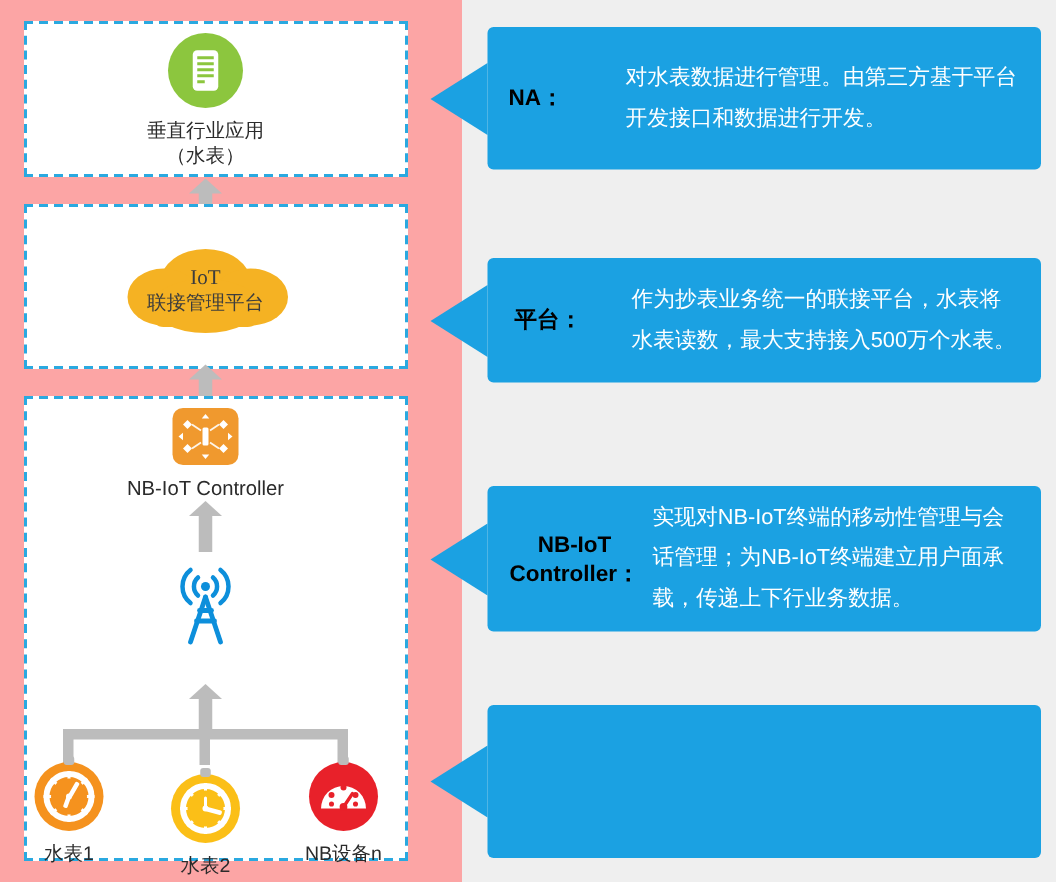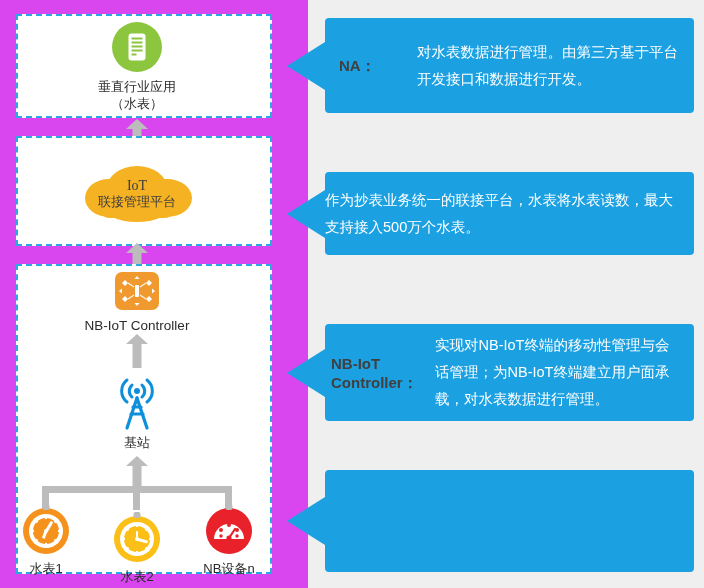--- a/index.html
+++ b/index.html
@@ -6,21 +6,21 @@
   body{
     width:704px;height:588px;
     background:#efefef;
     font-family:"Liberation Sans","DejaVu Sans",sans-serif;
     overflow:hidden;
     position:relative;
   }
   
   #arch-panel{
     position:absolute;left:0;top:0;width:308px;height:588px;
-    background:#d946ef;
+    background:#fca5a5;
   }
   .layer-box{
     position:absolute;left:16px;width:256px;
     border:2px dashed #2aa9e0;
     box-sizing:border-box;
     background:#ffffff;
   }
   #layer-app{top:14px;height:104px;}
   #layer-platform{top:136px;height:110px;}
   #layer-network{top:264px;height:310px;}
@@ -108,35 +108,35 @@
     display:flex;align-items:center;
   }
   .callout .tip{
     position:absolute;left:-38px;top:50%;transform:translateY(-50%);
     width:0;height:0;
     border-top:24px solid transparent;
     border-bottom:24px solid transparent;
     border-right:38px solid #1ba1e2;
   }
   .callout .c-title{
-    color:#404040;font-weight:bold;font-size:15px;line-height:19px;
+    color:#000000;font-weight:bold;font-size:15px;line-height:19px;
     flex:0 0 auto;text-align:left;white-space:pre-line;
   }
   .callout .c-body{
     color:#ffffff;font-size:14.5px;line-height:27px;flex:1 1 auto;
     text-align:left;
   }
   #callout-na       {left:325px;top:18px; width:369px;height:95px;padding:0 14px 0 0;box-sizing:border-box;}
   #callout-platform {left:325px;top:172px;width:369px;height:83px;padding:0 14px 0 0;box-sizing:border-box;}
   #callout-ctrl     {left:325px;top:324px;width:369px;height:97px;padding:0 14px 0 0;box-sizing:border-box;}
   #callout-device   {left:325px;top:470px;width:369px;height:102px;padding:0 14px 0 0;box-sizing:border-box;}
 
   #callout-na .c-title       {width:78px;padding-left:14px;}
   #callout-platform .c-title {width:78px;padding-left:18px;}
-  #callout-ctrl .c-title     {width:104px;padding-left:6px;}
+  #callout-ctrl .c-title     {width:104px;padding-left:6px;text-align:center;}
   #callout-device .c-title   {width:88px;padding-left:18px;}
 </style>
 </head>
 <body>
 
 <div id="arch-panel">
 
   <div class="layer-box" id="layer-app"></div>
 
   <div class="node" style="left:77px;top:22px;">
@@ -226,21 +226,20 @@
         </g>
         <circle cx="30" cy="19" r="3" fill="#0d8fdb"></circle>
         <g stroke="#0d8fdb" fill="none" stroke-width="3.2" stroke-linecap="round">
           <line x1="30" y1="26" x2="20" y2="56"></line>
           <line x1="30" y1="26" x2="40" y2="56"></line>
           <line x1="24" y1="42" x2="36" y2="42"></line>
           <line x1="26" y1="35" x2="34" y2="35"></line>
         </g>
       </svg>
     </div>
-    <div class="node-label" style="margin-top:-2px;">基站</div>
   </div>
 
   <div class="arrow-up" style="left:126px;top:456px;height:32px;">
     <div class="head"></div>
       <div class="shaft"></div>
   </div>
 
   <div id="dev-tree">
     <div class="hbar"></div>
     <div class="v" style="left:0;"></div>
@@ -311,25 +310,26 @@
 </div>
 
 <div class="callout" id="callout-na">
   <div class="tip"></div>
   <div class="c-title">NA：</div>
   <div class="c-body">对水表数据进行管理。由第三方基于平台开发接口和数据进行开发。</div>
 </div>
 
 <div class="callout" id="callout-platform">
   <div class="tip"></div>
+  <div class="c-title">平台：</div>
   <div class="c-body">作为抄表业务统一的联接平台，水表将水表读数，最大支持接入500万个水表。</div>
 </div>
 
 <div class="callout" id="callout-ctrl">
   <div class="tip"></div>
   <div class="c-title">NB-IoT
 Controller：</div>
-  <div class="c-body">实现对NB-IoT终端的移动性管理与会话管理；为NB-IoT终端建立用户面承载，对水表数据进行管理。</div>
+  <div class="c-body">实现对NB-IoT终端的移动性管理与会话管理；为NB-IoT终端建立用户面承载，传递上下行业务数据。</div>
 </div>
 
 <div class="callout" id="callout-device">
   <div class="tip"></div>
 </div>
 
 </body></html>

